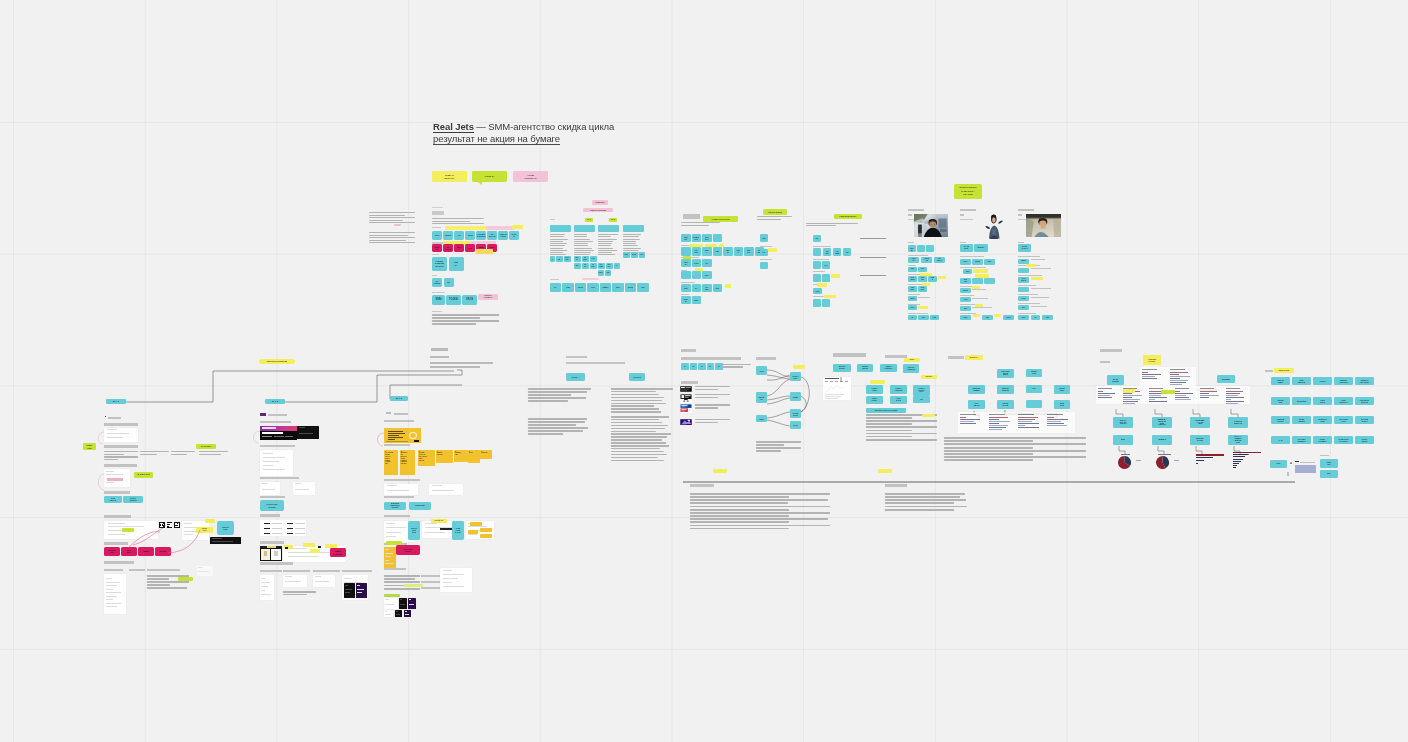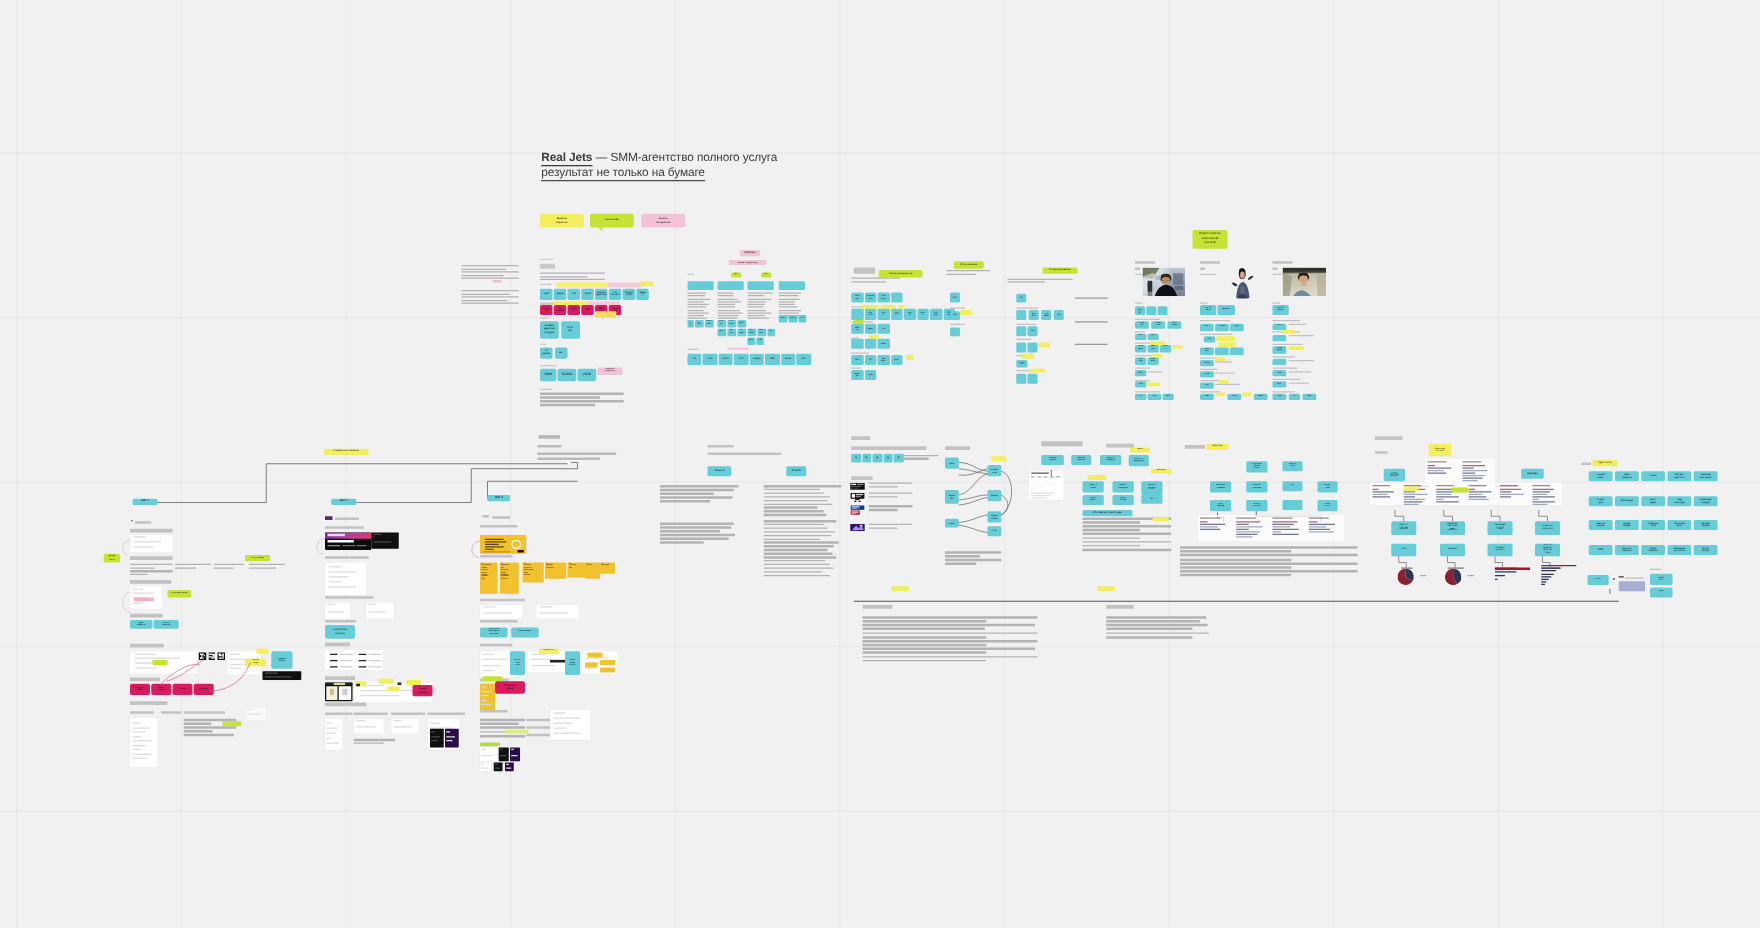--- a/index.html
+++ b/index.html
@@ -1918,16 +1918,16 @@
         <div style="position:absolute;left:0;top:4.40px;width:11.76px;height:1.1px;background:#2c3558;"></div>
         <div style="position:absolute;left:0;top:6.60px;width:9.52px;height:1.1px;background:#2c3558;"></div>
         <div style="position:absolute;left:0;top:8.80px;width:7.84px;height:1.1px;background:#2c3558;"></div>
         <div style="position:absolute;left:0;top:11.00px;width:6.16px;height:1.1px;background:#2c3558;"></div>
         <div style="position:absolute;left:0;top:13.20px;width:4.48px;height:1.1px;background:#2c3558;"></div>
         <div style="position:absolute;left:0;top:15.40px;width:2.80px;height:1.1px;background:#2c3558;"></div>
       </div>
     </div>
 
   <div class="title-blk" style="left:433px;top:121px;">
-    <div class="ln"><b>Real Jets</b><span> — SMM-агентство полного услуга</span></div>
-    <div class="ln"><span class="u">результат не только на бумаге</span></div>
+    <div class="ln"><b>Real Jets</b><span> — SMM-агентство скидка цикла</span></div>
+    <div class="ln"><span class="u">результат не акция на бумаге</span></div>
   </div>
 </div>
 
 </body></html>

